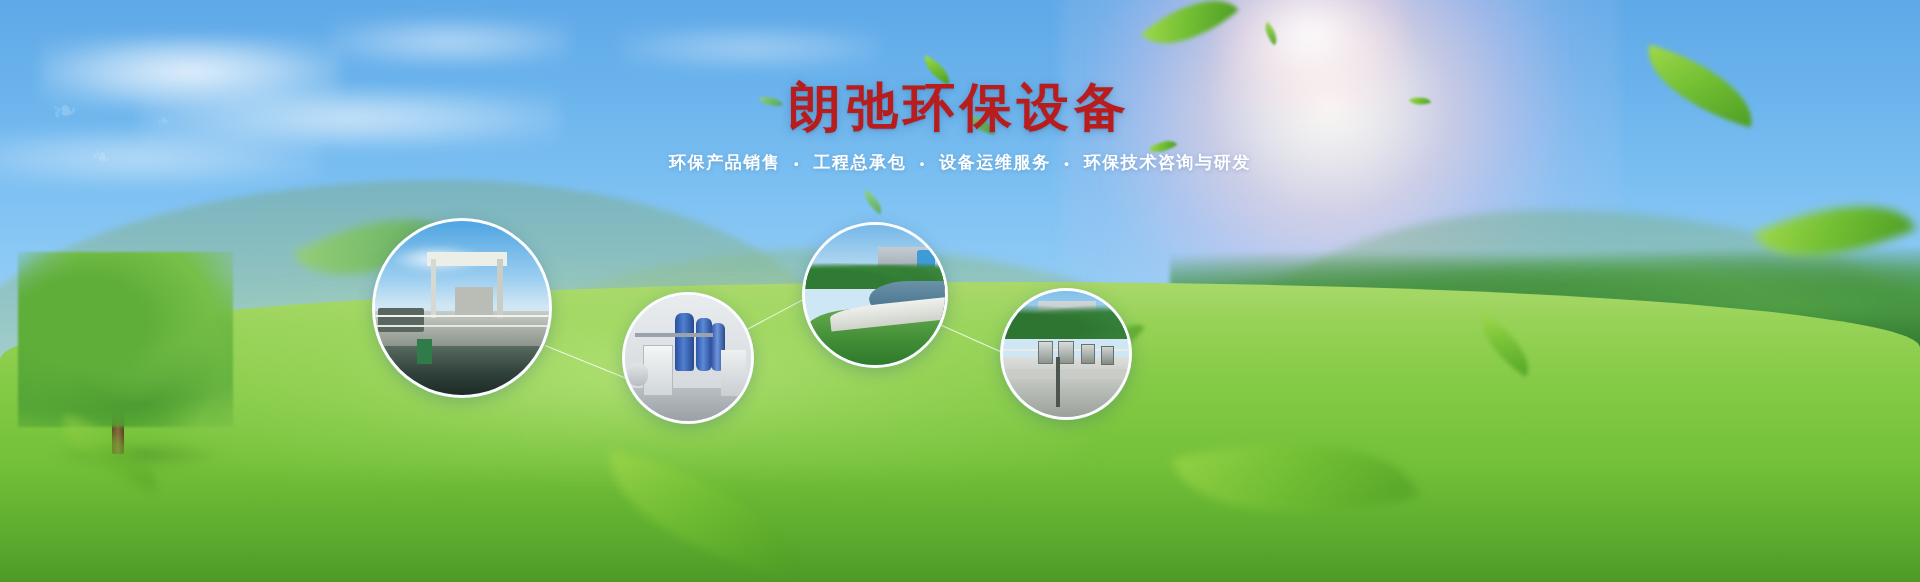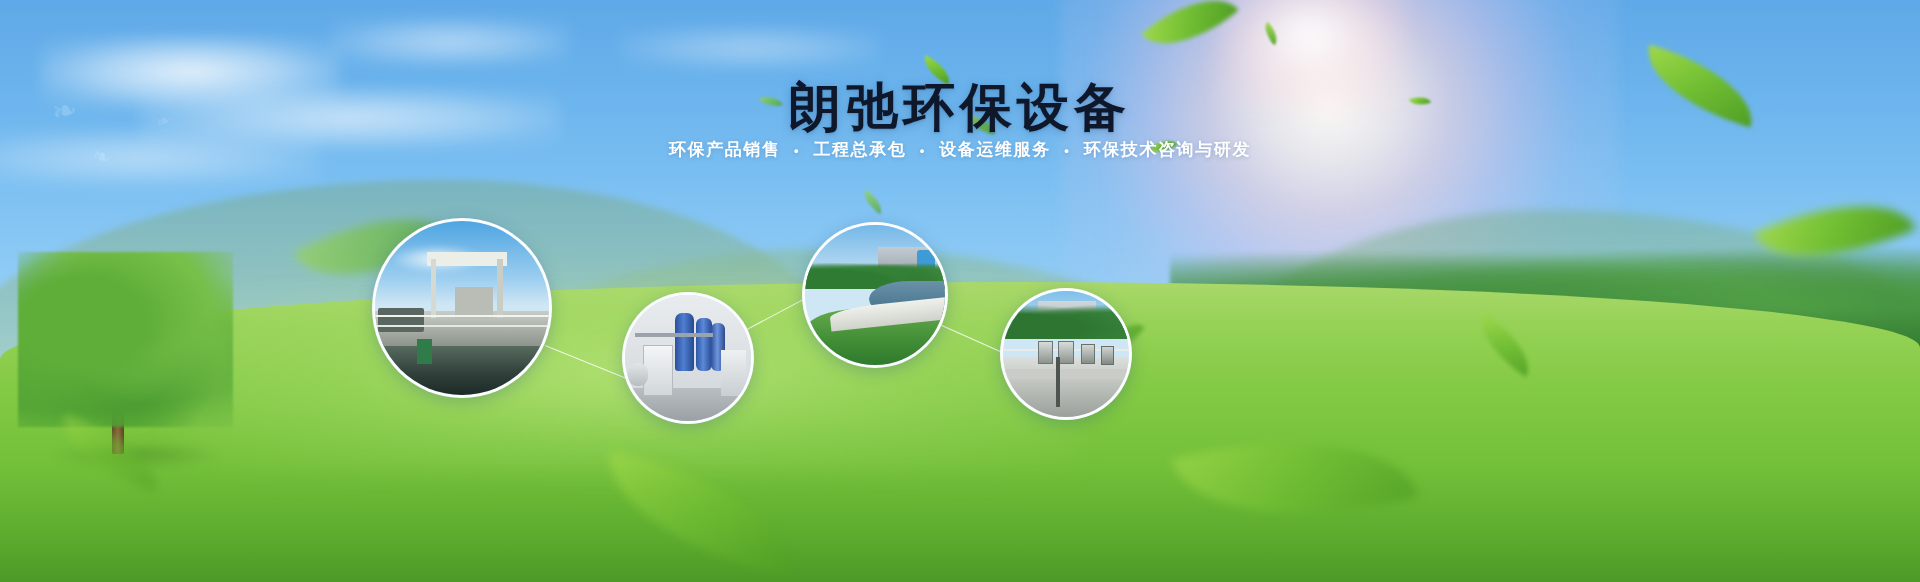--- a/index.html
+++ b/index.html
@@ -246,21 +246,21 @@
   .text-block{
     position:absolute;
     left:0; top:78px;
     width:1920px;
     text-align:center;
     z-index:40;
   }
   .main-title{
     font-size:52px;
     font-weight:bold;
-    color:#0f172a;
+    color:#b91c1c;
     letter-spacing:5px;
     line-height:1.12;
     text-shadow:0 2px 10px rgba(40,90,140,.35), 0 1px 2px rgba(30,80,130,.25);
   }
   .ribbon-wrap{
     position:relative;
     display:inline-block;
     margin-top:13px;
   }
   .ribbon{
@@ -282,21 +282,21 @@
   }
   .ribbon-tail-l{
     left:-34px;
     clip-path:polygon(0 0,100% 0,100% 100%,0 100%,34% 50%);
   }
   .ribbon-tail-r{
     right:-34px;
     clip-path:polygon(0 0,100% 0,66% 50%,100% 100%,0 100%);
   }
   .subtitle{
-    margin-top:2px;
+    margin-top:15px;
     font-size:17px;
     font-weight:bold;
     color:#ffffff;
     letter-spacing:1.6px;
     text-shadow:0 1px 4px rgba(40,90,140,.3);
   }
   .subtitle .dot{
     display:inline-block;
     margin:0 7px;
     font-size:13px;

